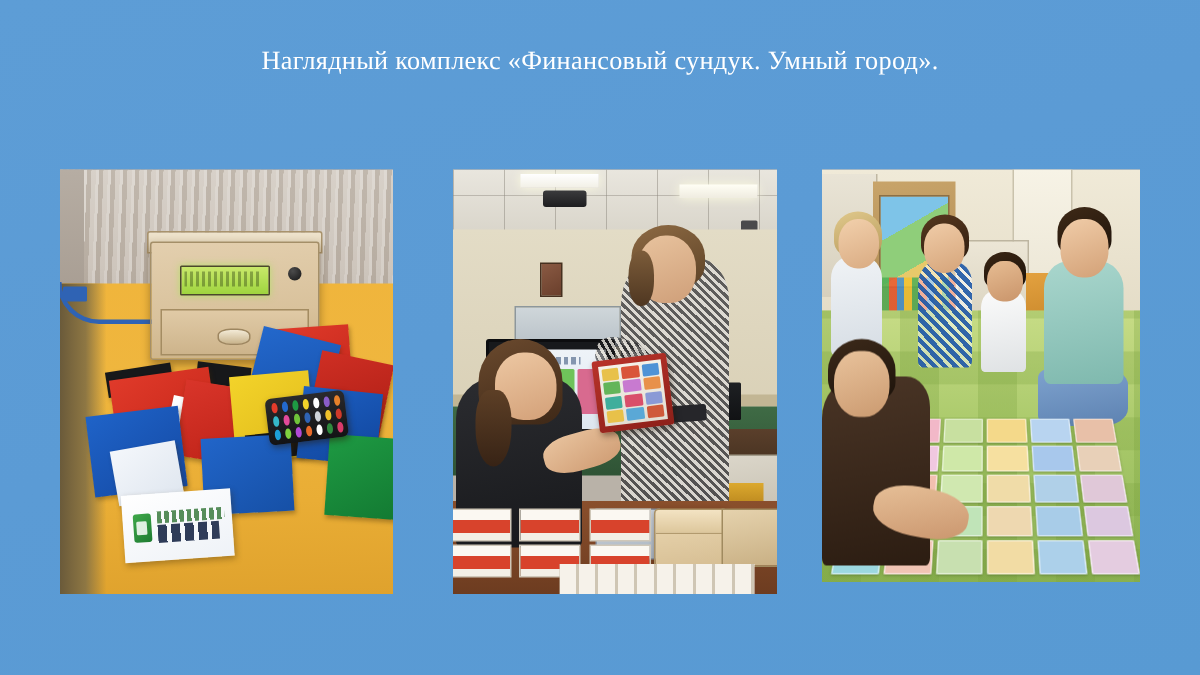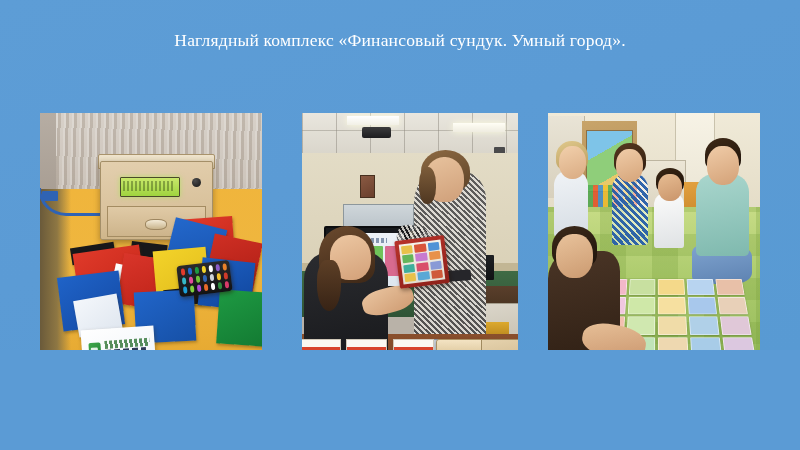--- a/index.html
+++ b/index.html
@@ -1,21 +1,21 @@
 <!DOCTYPE html>
 <html><head>
 <meta charset="utf-8">
 <style>
   html,body{margin:0;padding:0;}
   body{
     width:800px;height:450px;overflow:hidden;
     background:#5b9bd5;
     font-family:"Liberation Serif", serif;
   }
-  .slide{position:relative;width:800px;height:350px;background:linear-gradient(160deg,#5d9dd6 0%,#5b9bd5 45%,#589ad3 100%);overflow:hidden;}
+  .slide{position:relative;width:800px;height:450px;background:linear-gradient(160deg,#5d9dd6 0%,#5b9bd5 45%,#589ad3 100%);overflow:hidden;}
 
   .slide-title{
     position:absolute;left:0;top:30px;width:800px;text-align:center;
     color:#ffffff;font-size:17.5px;font-family:"Liberation Serif", serif;
     letter-spacing:.2px;white-space:nowrap;
   }
 
   .photo{position:absolute;overflow:hidden;background:#b9b2a8;}
   .ph{position:absolute;}
 

